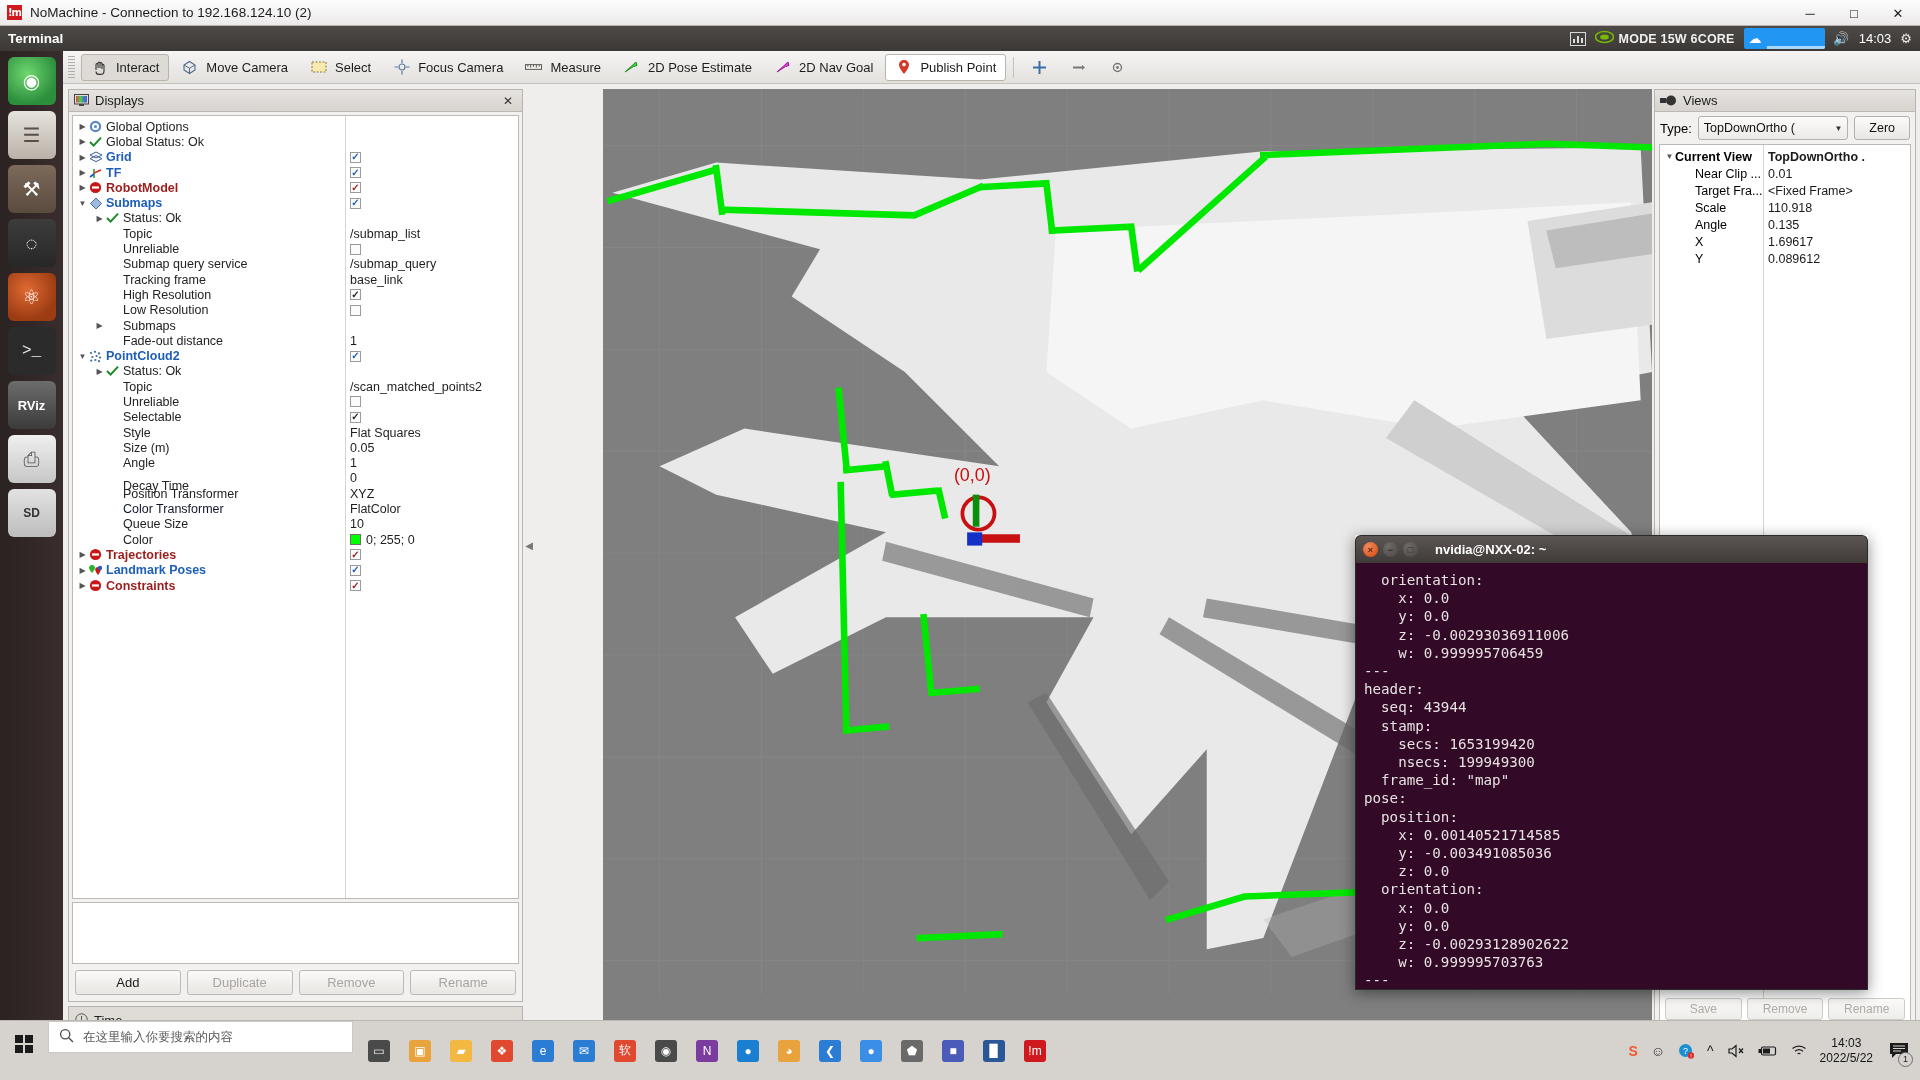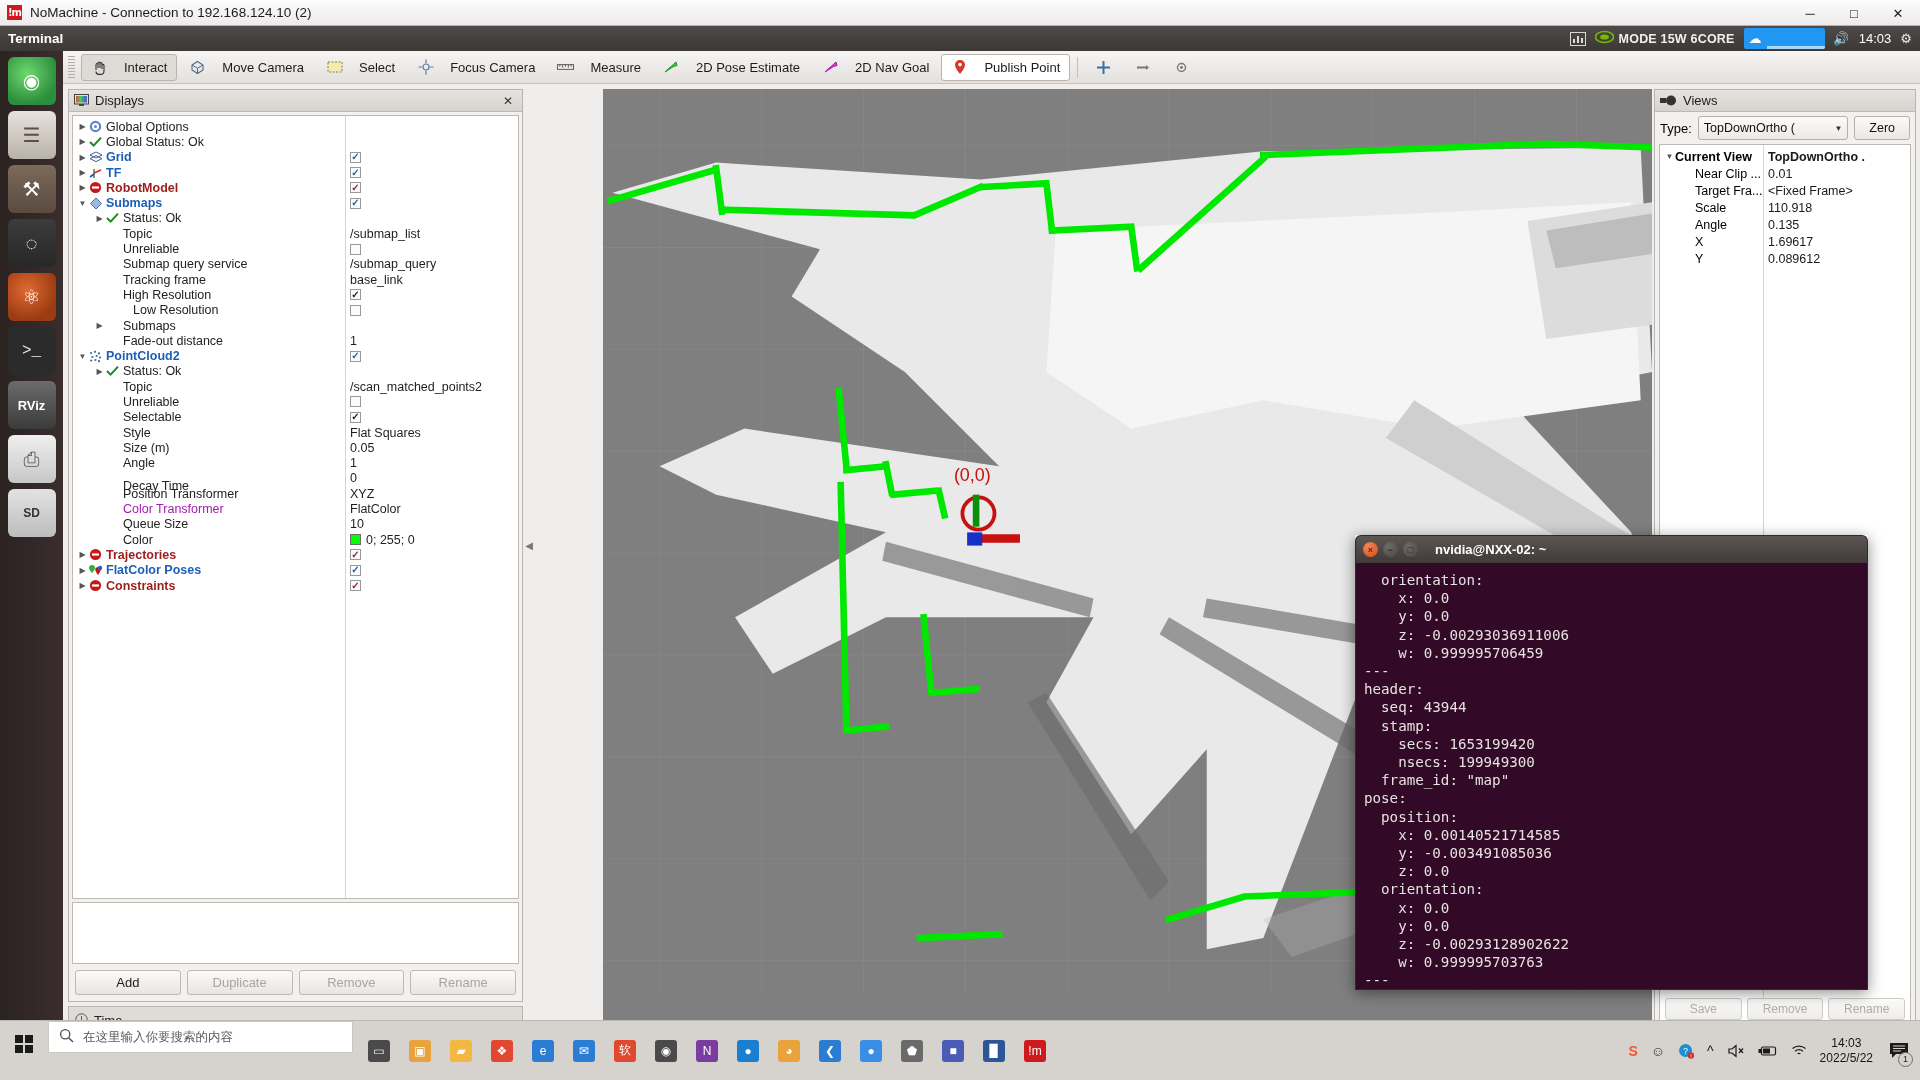--- a/index.html
+++ b/index.html
@@ -85,21 +85,21 @@
     background: #efeeec;
   }
   
   #rviz-toolbar {
     position: absolute; left: 0; top: 0; right: 0; height: 33px;
     background: linear-gradient(to bottom,#f6f5f4,#e3e0dd);
     border-bottom: 1px solid #c6c2be;
     display: flex; align-items: center; padding-left: 5px; gap: 2px;
   }
   .tb-item {
-    display: flex; align-items: center; gap: 16px; height: 27px;
+    display: flex; align-items: center; gap: 8px; height: 27px;
     padding: 0 9px; font-size: 13px; color: #1d1d1d; border-radius: 3px;
     border: 1px solid transparent;
   }
   .tb-item.active { background: #dedbd7; border: 1px solid #b9b4af; }
   .tb-item.pressed { background:#ffffff; border:1px solid #b9b4af; }
   .tb-sep { width: 1px; height: 21px; background: #c3bfba; margin: 0 5px; }
   .tb-ic { width: 17px; height: 16px; display: flex; align-items: center; justify-content: center; }
   .gripper { width:7px; height:22px;
     background: repeating-linear-gradient(to bottom,#b0aca7 0 1px,transparent 1px 3px);
     margin-right:4px;}
@@ -602,21 +602,21 @@
             <div class="tname" style="padding-left: 21px;">
               <span class="arrow blank"></span>
               <span class="ticon"></span>
               <span style="color: rgb(34, 34, 34);">High Resolution</span>
             </div>
             <div class="tvalue">
               <span class="cb">✓</span>
             </div>
           </div>
           <div class="trow">
-            <div class="tname" style="padding-left: 31px;">
+            <div class="tname" style="padding-left: 21px;">
               <span class="arrow blank"></span>
               <span class="ticon"></span>
               <span style="color: rgb(34, 34, 34);">Low Resolution</span>
             </div>
             <div class="tvalue">
               <span class="cb"></span>
             </div>
           </div>
           <div class="trow">
             <div class="tname" style="padding-left: 21px;">
@@ -733,21 +733,21 @@
               <span class="arrow blank"></span>
               <span class="ticon"></span>
               <span style="color: rgb(34, 34, 34);">Position Transformer</span>
             </div>
             <div class="tvalue">XYZ</div>
           </div>
           <div class="trow">
             <div class="tname" style="padding-left: 21px;">
               <span class="arrow blank"></span>
               <span class="ticon"></span>
-              <span style="color: #a21caf;">Color Transformer</span>
+              <span style="color: #0f172a;">Color Transformer</span>
             </div>
             <div class="tvalue">FlatColor</div>
           </div>
           <div class="trow">
             <div class="tname" style="padding-left: 21px;">
               <span class="arrow blank"></span>
               <span class="ticon"></span>
               <span style="color: rgb(34, 34, 34);">Queue Size</span>
             </div>
             <div class="tvalue">10</div>
@@ -781,21 +781,21 @@
           <div class="trow">
             <div class="tname" style="padding-left: 4px;">
               <span class="arrow">▶</span>
               <span class="ticon">
                 <svg width="15" height="13" viewBox="0 0 15 13">
                   <path d="M4 1c-1.7 0-3 1.2-3 2.8C1 5.8 4 9 4 9s3-3.2 3-5.2C7 2.2 5.7 1 4 1z" fill="#2bb32b"></path>
                   <path d="M10 3c-1.6 0-2.8 1.1-2.8 2.5C7.2 7.3 10 11 10 11s2.8-3.7 2.8-5.5C12.8 4.1 11.6 3 10 3z" fill="#c81717"></path>
                   <circle cx="12" cy="4" r="2.2" fill="#2b59c8"></circle>
                 </svg>
               </span>
-              <span style="color: rgb(29, 95, 184); font-weight: bold;">FlatColor Poses</span>
+              <span style="color: rgb(29, 95, 184); font-weight: bold;">Landmark Poses</span>
             </div>
             <div class="tvalue">
               <span class="cb blue">✓</span>
             </div>
           </div>
           <div class="trow">
             <div class="tname" style="padding-left: 4px;">
               <span class="arrow">▶</span>
               <span class="ticon">
                 <svg width="13" height="13" viewBox="0 0 13 13">

